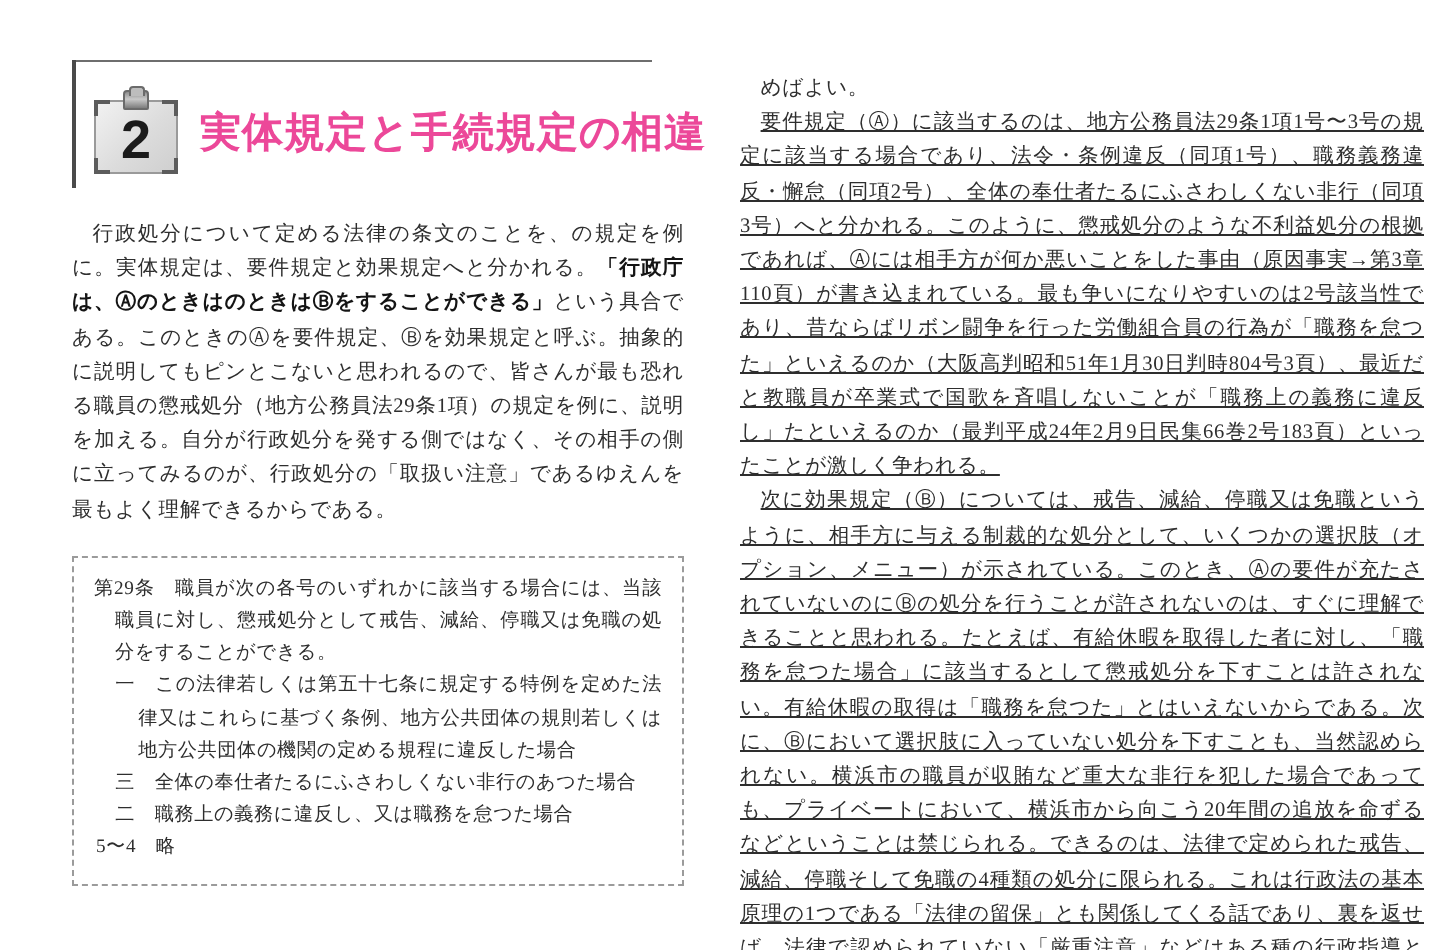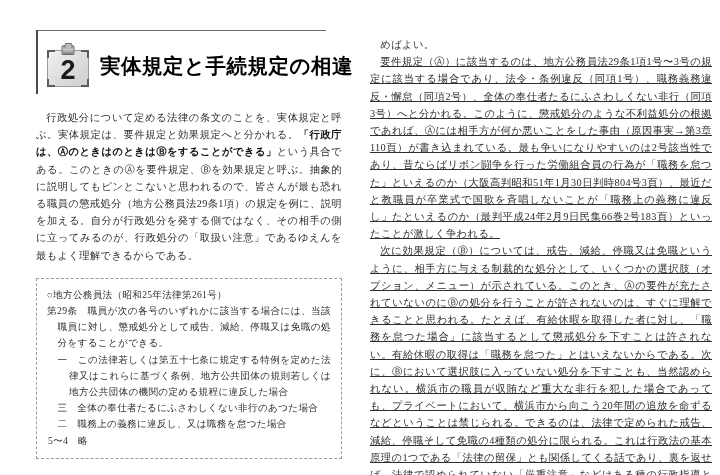--- a/index.html
+++ b/index.html
@@ -138,21 +138,21 @@
     color: #1b1b1b;
     line-height: 1;
     padding-top: 3px;
     box-sizing: border-box;
   }
   .heading-title {
     font-family: "DejaVu Sans", "Liberation Sans", sans-serif;
     font-weight: bold;
     font-size: 20.5px;
     letter-spacing: 0.5px;
-    color: #000000;
+    color: #ec4899;
     white-space: nowrap;
   }
 
   
   p.body {
     margin: 0 0 0 0;
     font-size: 10.3px;
     line-height: 17.2px;
     text-align: justify;
     text-justify: inter-character;
@@ -215,24 +215,23 @@
             <div class="clipboard-corner cc-tl"></div>
             <div class="clipboard-corner cc-tr"></div>
             <div class="clipboard-corner cc-bl"></div>
             <div class="clipboard-corner cc-br"></div>
             <div class="clipboard-number">2</div>
           </div>
           <div class="heading-title">実体規定と手続規定の相違</div>
         </div>
       </div>
 
-      <p class="body"><span>行政処分について定める法律の条文のことを、実体規定と呼ぶ。実体規定は、要件規定と効果規定へと分かれる。</span><span class="b">「行政庁は、ⒶのときはのときはⒷをすることができる」</span><span>という具合である。このときのⒶを要件規定、Ⓑを効果規定と呼ぶ。抽象的に説明してもピンとこないと思われるので、皆さんが最も恐れる職員の懲戒処分（地方公務員法29条1項）の規定を例に、説明を加える。自分が行政処分を発する側ではなく、その相手の側に立ってみるのが、行政処分の「取扱い注意」であるゆえんを最もよく理解できるからである。</span></p>
+      <p class="body"><span>行政処分について定める法律の条文のことを、の規定を例に。実体規定は、要件規定と効果規定へと分かれる。</span><span class="b">「行政庁は、ⒶのときはのときはⒷをすることができる」</span><span>という具合である。このときのⒶを要件規定、Ⓑを効果規定と呼ぶ。抽象的に説明してもピンとこないと思われるので、皆さんが最も恐れる職員の懲戒処分（地方公務員法29条1項）の規定を例に、説明を加える。自分が行政処分を発する側ではなく、その相手の側に立ってみるのが、行政処分の「取扱い注意」であるゆえんを最もよく理解できるからである。</span></p>
 
       <div class="law-box">
-        <p class="law-line law-title">○地方公務員法（昭和25年法律第261号）</p>
         <p class="law-line law-article">
             <span class="hang">第29条　職員が次の各号のいずれかに該当する場合には、当該職員に対し、懲戒処分として戒告、減給、停職又は免職の処分をすることができる。</span>
           </p>
         <p class="law-line">
             <span class="law-item">一　この法律若しくは第五十七条に規定する特例を定めた法律又はこれらに基づく条例、地方公共団体の規則若しくは地方公共団体の機関の定める規程に違反した場合</span>
           </p>
         <p class="law-line">
             <span class="law-item">三　全体の奉仕者たるにふさわしくない非行のあつた場合</span>
           </p>
         <p class="law-line">

